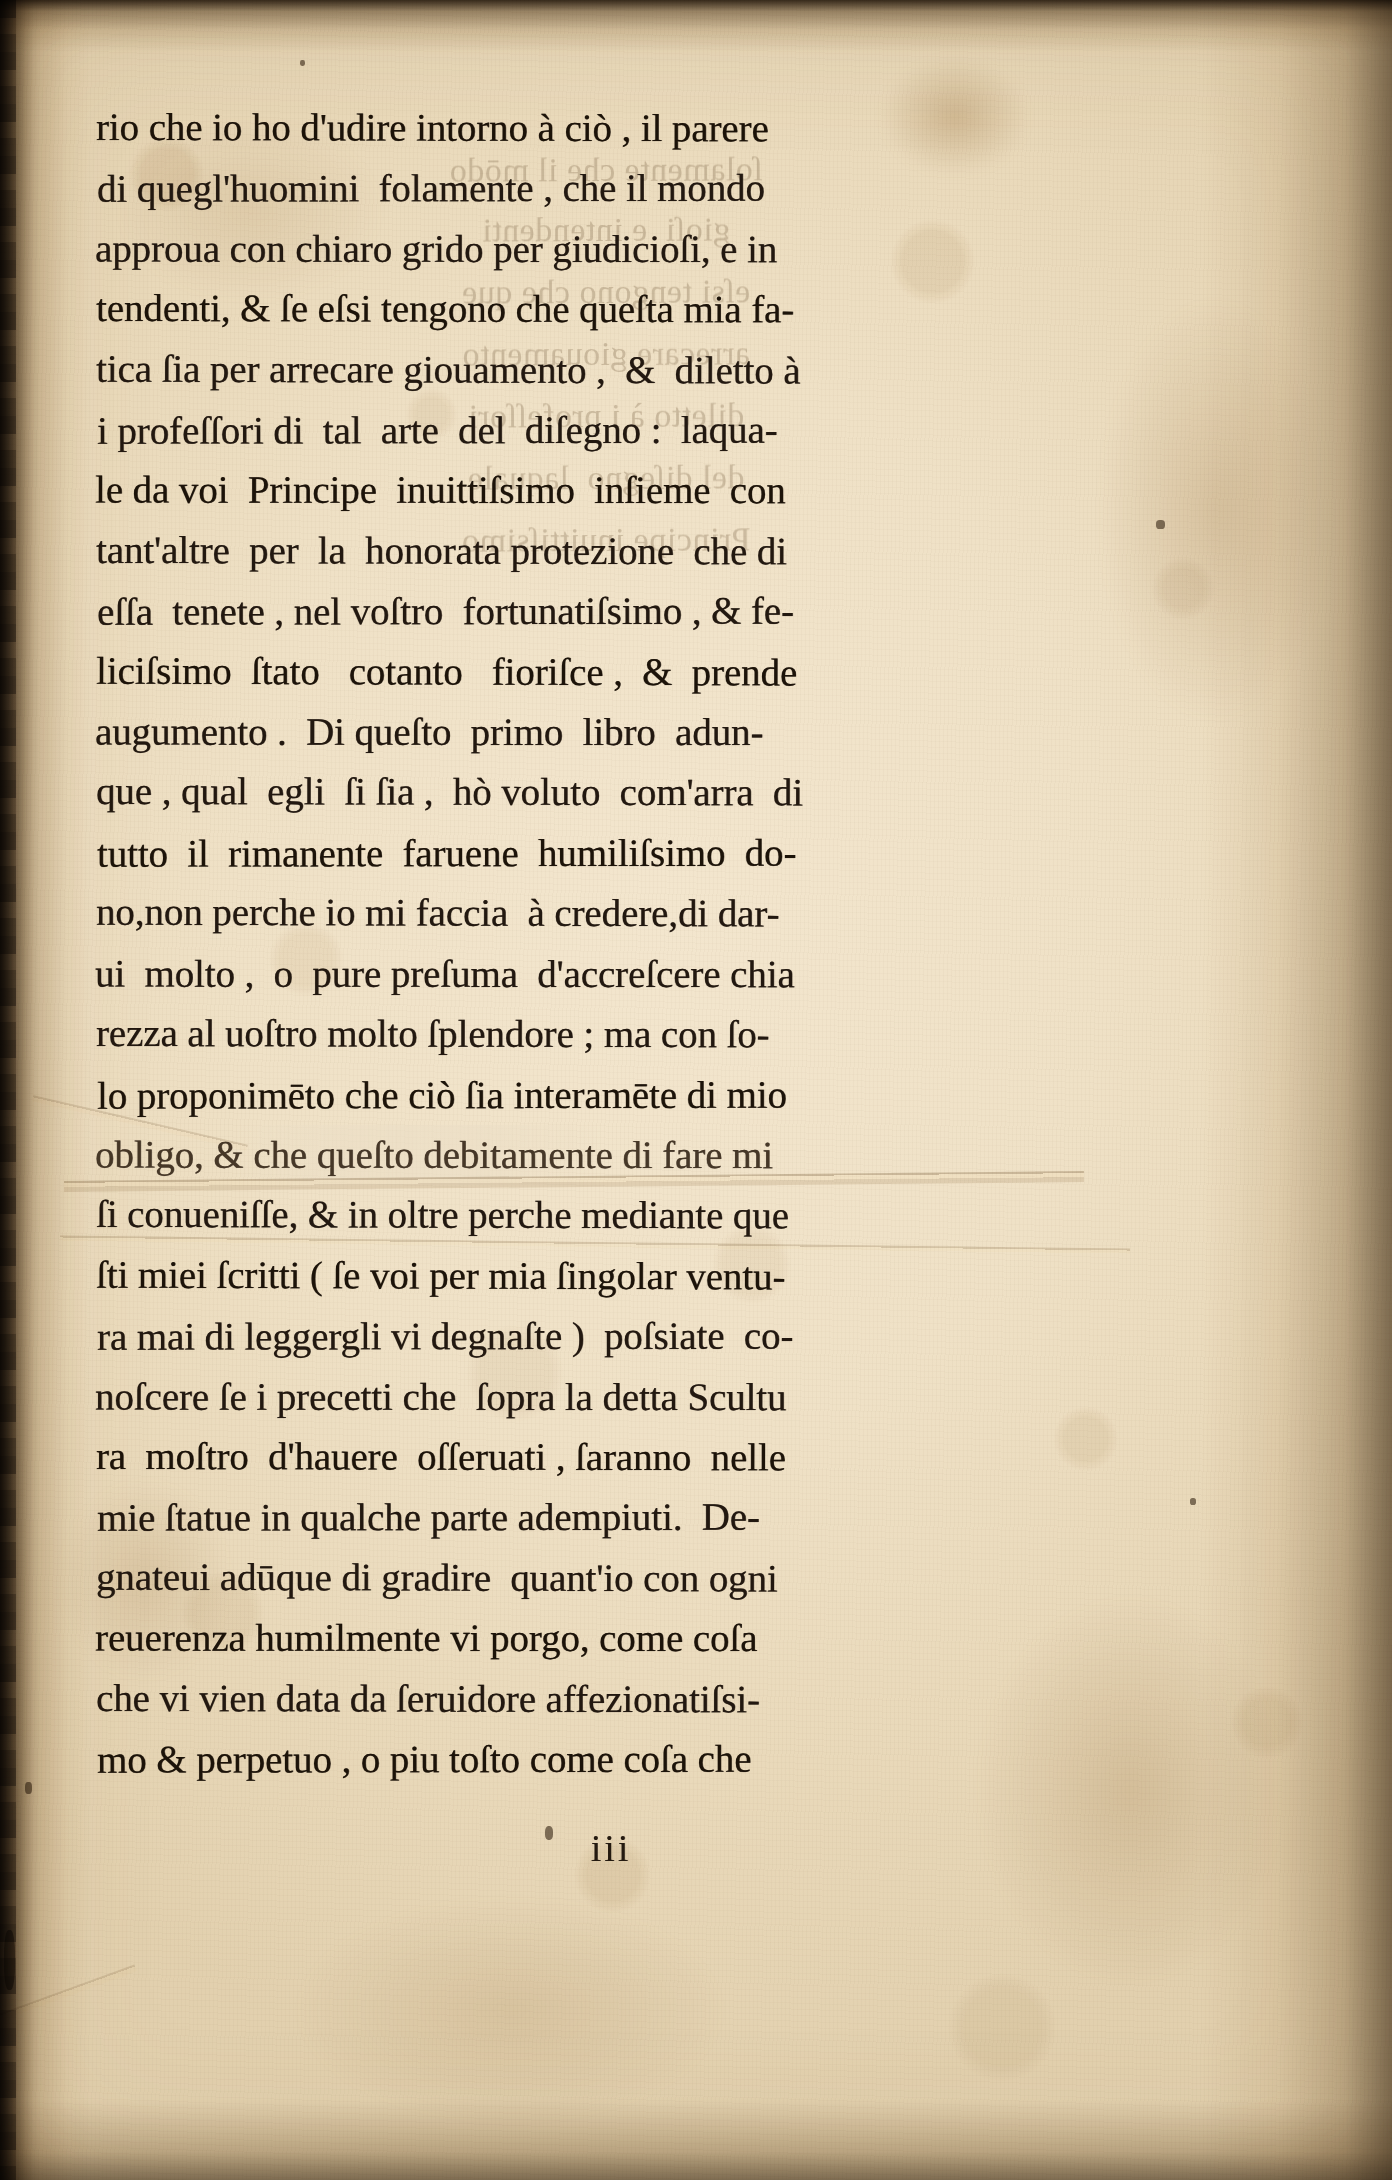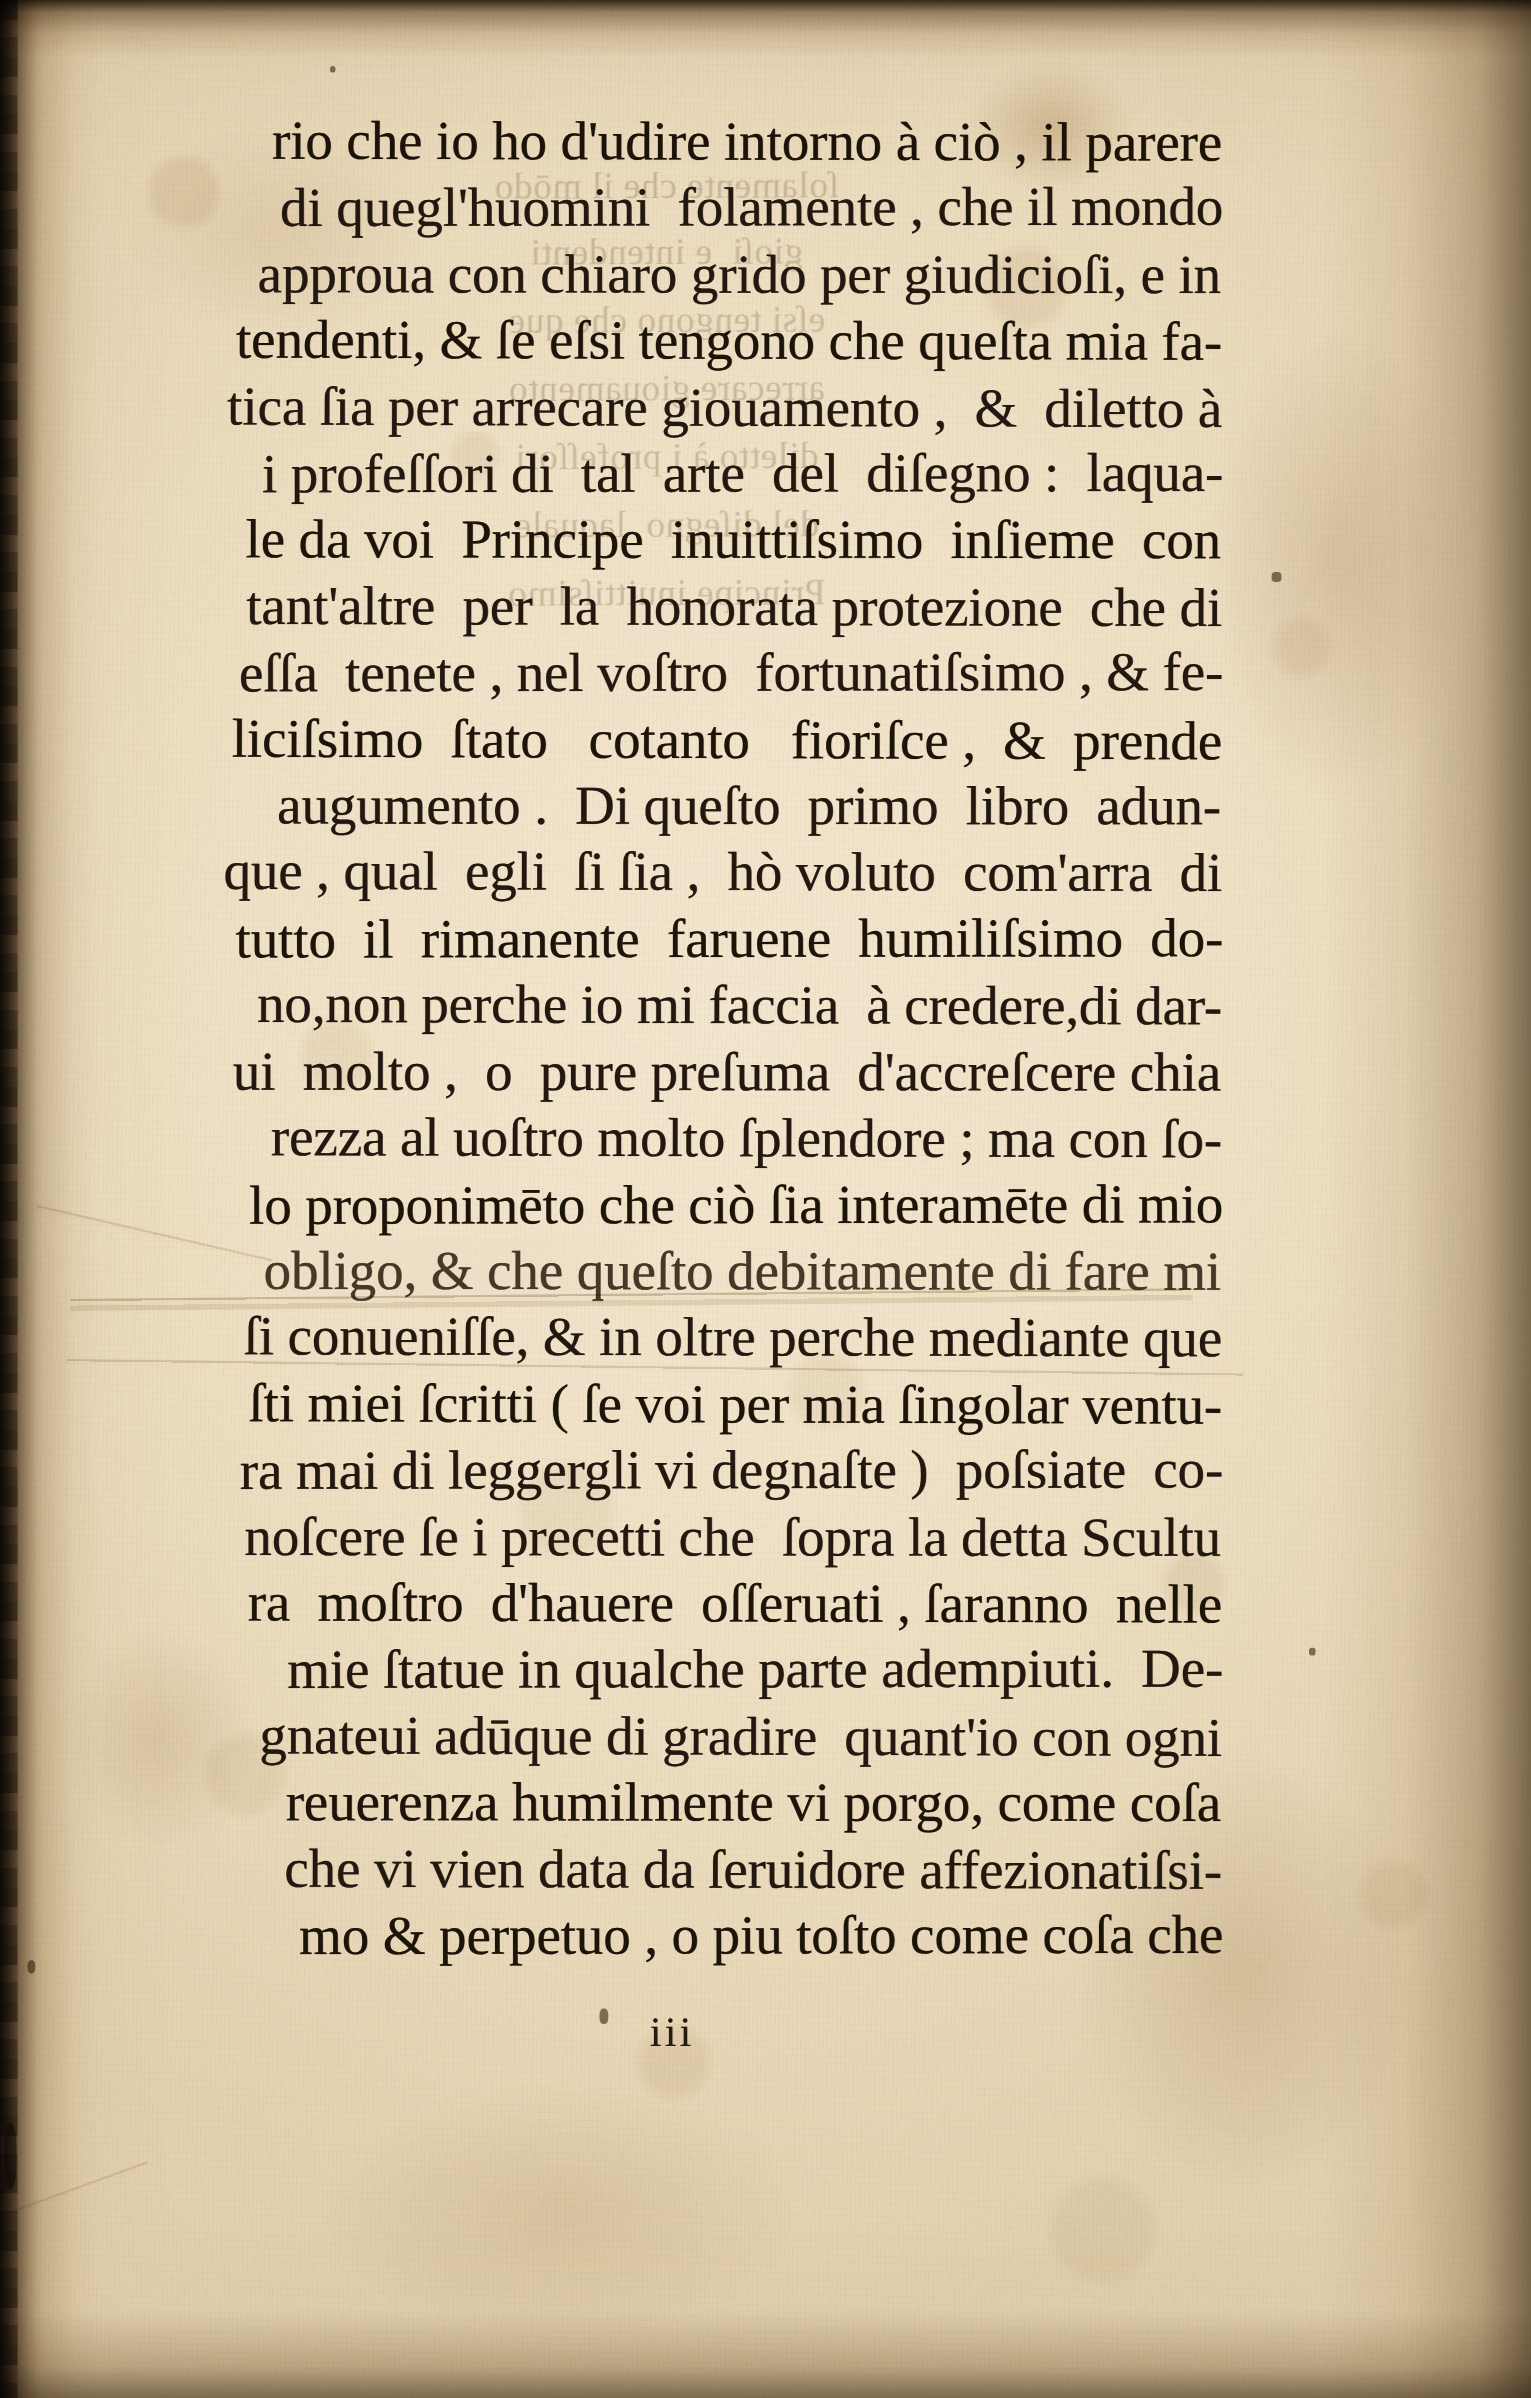--- a/index.html
+++ b/index.html
@@ -195,25 +195,24 @@
     text-align: center;
   }
 
   
   .textblock {
     position: absolute;
     left: 96px;
     top: 98px;
     width: 1015px;
     color: #241a10;
-    font-size: 50px;
+    font-size: 39px;
     line-height: 60.4px;
     letter-spacing: -0.1px;
     text-rendering: optimizeLegibility;
-    text-align: right;
   }
 
   .line {
     white-space: pre;
     margin: 0;
     display: block;
     color: #221810;
     text-shadow:
       0.45px 0 0 rgba(34,24,16,.55),
       -0.3px 0.25px 0 rgba(34,24,16,.30);

